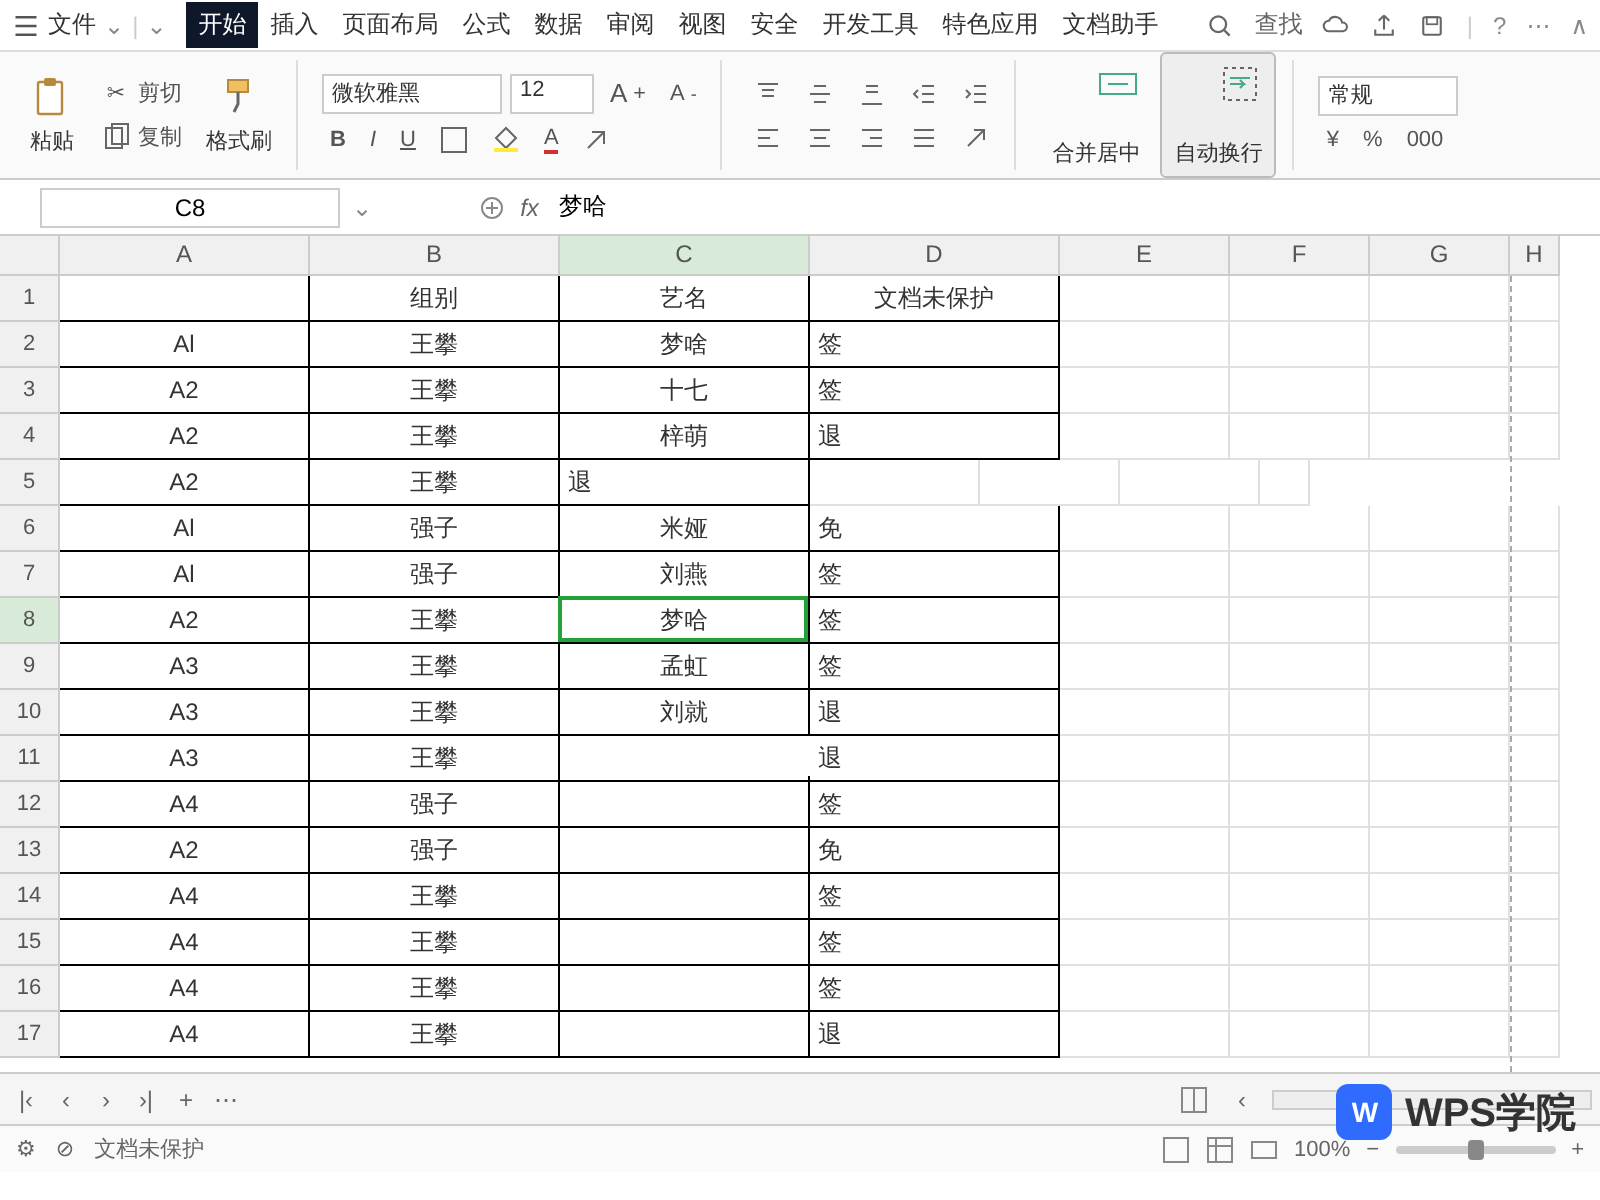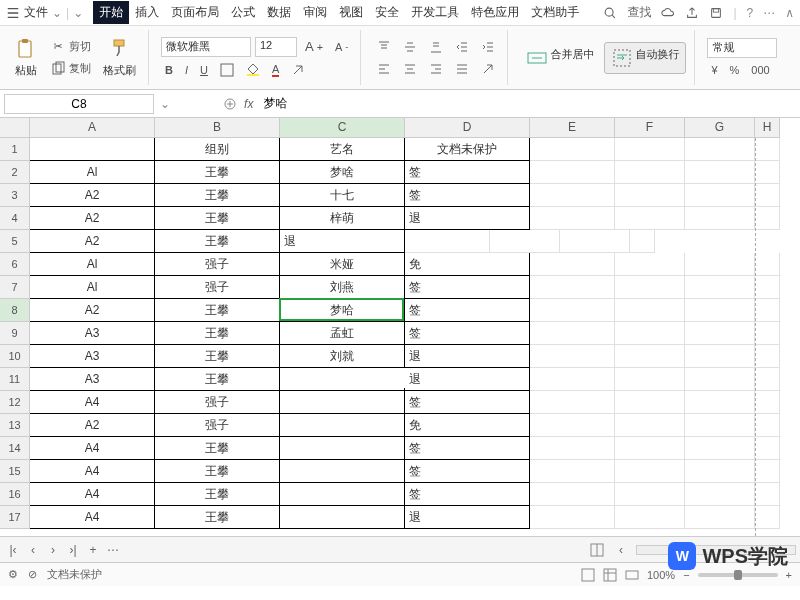--- a/index.html
+++ b/index.html
@@ -17,25 +17,25 @@
 .rgroup { display: flex; flex-direction: column; justify-content: center; gap: 4px; padding: 0 4px; }
 .rgroup.border-r { border-right: 1px solid #ddd; padding-right: 8px; }
 .rrow { display: flex; align-items: center; gap: 4px; }
 .rbtn { display: flex; align-items: center; gap: 3px; padding: 2px 4px; cursor: pointer; font-size: 11px; color: #555; border-radius: 2px; }
 .ricon { width: 16px; height: 16px; display: inline-flex; align-items: center; justify-content: center; }
 .paste-big { display: flex; flex-direction: column; align-items: center; gap: 2px; padding: 2px 4px; cursor: pointer; }
 .paste-big .ricon { width: 24px; height: 24px; }
 .font-select { border: 1px solid #ccc; font-size: 11px; padding: 1px 18px 1px 4px; height: 20px; background: #fff; position: relative; }
 .font-name { width: 90px; }
 .font-size { width: 42px; }
-.big-btn { display: flex; flex-direction: row; align-items: flex-start; gap: 2px; padding: 4px 6px; cursor: pointer; font-size: 11px; }
+.big-btn { display: flex; flex-direction: column; align-items: flex-end; gap: 16px; padding: 4px 6px; cursor: pointer; font-size: 11px; }
 .big-btn .ricon { width: 22px; height: 22px; }
 .big-btn.boxed { border: 1px solid #bbb; background: #eee; border-radius: 3px; }
 
-.namebox-row { height: 28px; display: flex; align-items: center; border-bottom: 1px solid #ccc; padding: 0 4px; gap: 6px; }
+.namebox-row { height: 28px; display: flex; align-items: center; border-bottom: 1px solid #ccc; padding: 0 20px; gap: 6px; }
 .namebox { width: 150px; border: 1px solid #ccc; height: 20px; font-size: 12px; text-align: center; padding: 1px 4px; }
 .fx-icon { font-style: italic; color: #666; }
 .formula-input { flex: 1; border: none; font-size: 12px; padding: 2px 4px; }
 
 .sheet-area { position: relative; height: 418px; display: flex; }
 .corner { width: 30px; height: 20px; border-right: 1px solid #ccc; border-bottom: 1px solid #ccc; background: #f0f0f0; }
 .col-headers { display: flex; height: 20px; }
 .col-h { border-right: 1px solid #ccc; border-bottom: 1px solid #ccc; background: #f0f0f0; text-align: center; font-size: 12px; line-height: 19px; color: #555; }
 .col-h.active { background: #d8ead8; }
 .row-headers { display: flex; flex-direction: column; }

